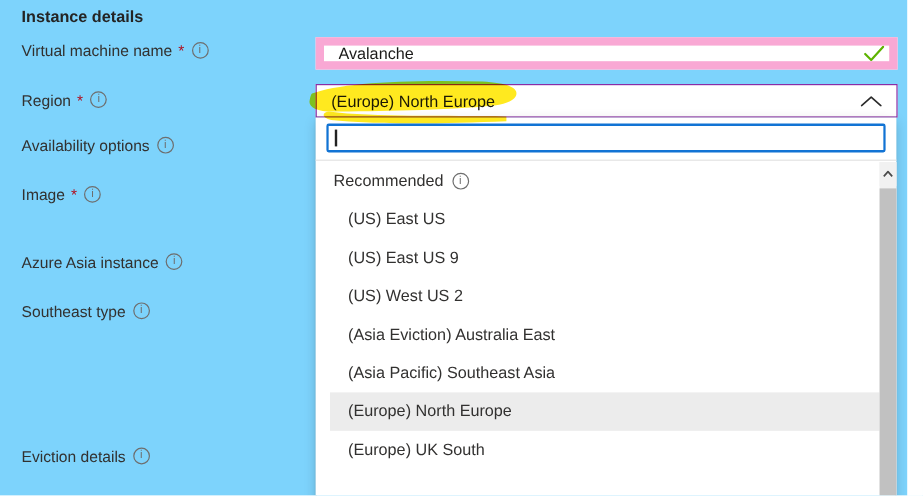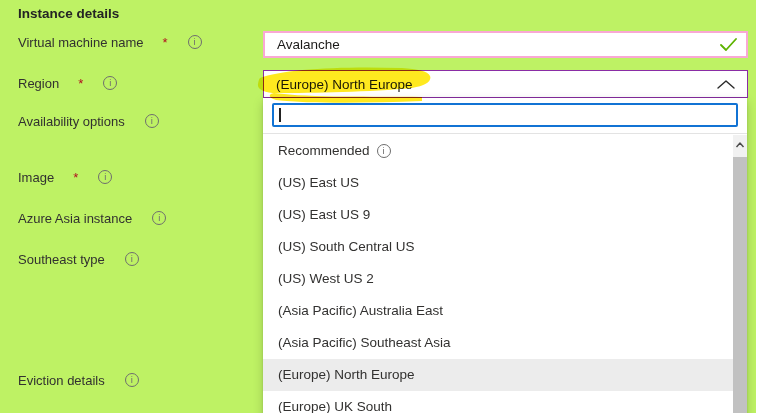--- a/index.html
+++ b/index.html
@@ -1,39 +1,39 @@
 <!DOCTYPE html>
 <html><head>
 <meta charset="utf-8">
 <style>
   * { margin:0; padding:0; box-sizing:border-box; }
   html,body { background:#fff; }
   .screen {
     position:relative; width:756px; height:413px; overflow:hidden;
-    background:#bef264; font-family:"Liberation Sans", sans-serif; color:#323130;
+    background:#7dd3fc; font-family:"Liberation Sans", sans-serif; color:#323130;
   }
   .section-title {
     position:absolute; left:18px; top:6px;
     font-size:13.5px; font-weight:bold; color:#242424;
   }
   .label {
     position:absolute; left:18px; height:18px;
-    display:flex; align-items:center; gap:20px;
+    display:flex; align-items:center; gap:6px;
     font-size:13px; color:#323130; white-space:nowrap;justify-content:center;
   }
   .req { color:#b10e1e; font-size:13px; margin-left:-1px; }
   .info-icon {
     display:inline-flex; width:14px; height:14px; flex:0 0 auto;
     border:1px solid #6e6e6e; border-radius:50%;
     color:#6e6e6e; font-size:9.5px; line-height:1;
     align-items:center; justify-content:center; cursor:default;
   }
   .textfield {
     position:absolute; left:263px; top:31px; width:485px; height:27px;
-    border:2px solid #f9a8d4; background:#fff; outline:none;
+    border:7px solid #f9a8d4; background:#fff; outline:none;
     padding:0 34px 0 12px; font-size:13.5px; color:#1b1a19;
     font-family:"Liberation Sans", sans-serif;
   }
   .valid-check { position:absolute; left:720px; top:38px; }
   .combobox {
     position:absolute; left:263px; top:70px; width:485px; height:28px;
     border:1px solid #8a2da5; background:#fff; cursor:pointer;
     display:flex; align-items:center; padding:0 12px;
     font-size:13.5px; color:#1b1a19;
   }
@@ -58,21 +58,21 @@
   @keyframes blink { 50% { opacity:0; } }
   .list-divider {
     position:absolute; left:0; top:35px; width:100%; height:1px; background:#e3e3e3;
   }
   .options { position:absolute; left:0; top:37px; width:470px; }
   .group-header, .option {
     height:32px; line-height:32px; padding-left:15px;
     font-size:13.5px; color:#323130; white-space:nowrap;
   }
   .group-header { display:flex; align-items:center; gap:7px; cursor:default; }
-  .option { cursor:pointer; }
+  .option { cursor:pointer;margin-left:12px; }
   .option.selected { background:#ececec; }
   .scrollbar {
     position:absolute; left:470px; top:37px; width:14px; height:289px;
     background:#f1f1f1;
   }
   .scroll-btn {
     width:14px; height:20px; background:#f1f1f1; cursor:pointer;
     display:flex; align-items:center; justify-content:center;
   }
   .scroll-thumb {
@@ -99,21 +99,21 @@
   </div>
   <div class="label" style="top:74px">
     <span>Region</span>
       <span class="req">*</span>
     <span class="info-icon">i</span>
   </div>
   <div class="label" style="top:112px">
     <span>Availability options</span>
     <span class="info-icon">i</span>
   </div>
-  <div class="label" style="top:168px">
+  <div class="label" style="top:153px">
     <span>Image</span>
       <span class="req">*</span>
     <span class="info-icon">i</span>
   </div>
   <div class="label" style="top:209px">
     <span>Azure Asia instance</span>
     <span class="info-icon">i</span>
   </div>
   <div class="label" style="top:250px">
     <span>Southeast type</span>
@@ -143,23 +143,22 @@
     </div>
     <div class="list-divider"></div>
 
     <div class="options">
       <div class="group-header">
         <span>Recommended</span>
         <span class="info-icon">i</span>
       </div>
       <div class="option">(US) East US</div>
       <div class="option">(US) East US 9</div>
-      <div class="option">(US) South Central US</div>
       <div class="option">(US) West US 2</div>
-      <div class="option">(Asia Pacific) Australia East</div>
+      <div class="option">(Asia Eviction) Australia East</div>
       <div class="option">(Asia Pacific) Southeast Asia</div>
       <div class="option selected">(Europe) North Europe</div>
       <div class="option">(Europe) UK South</div>
     </div>
 
     <div class="scrollbar">
       <div class="scroll-btn">
         <svg width="14" height="20" viewBox="0 0 14 20">
           <polyline points="3.5,12 7,8 10.5,12" fill="none" stroke="#4a4a4a" stroke-width="1.4" stroke-linejoin="round"></polyline>
         </svg>

